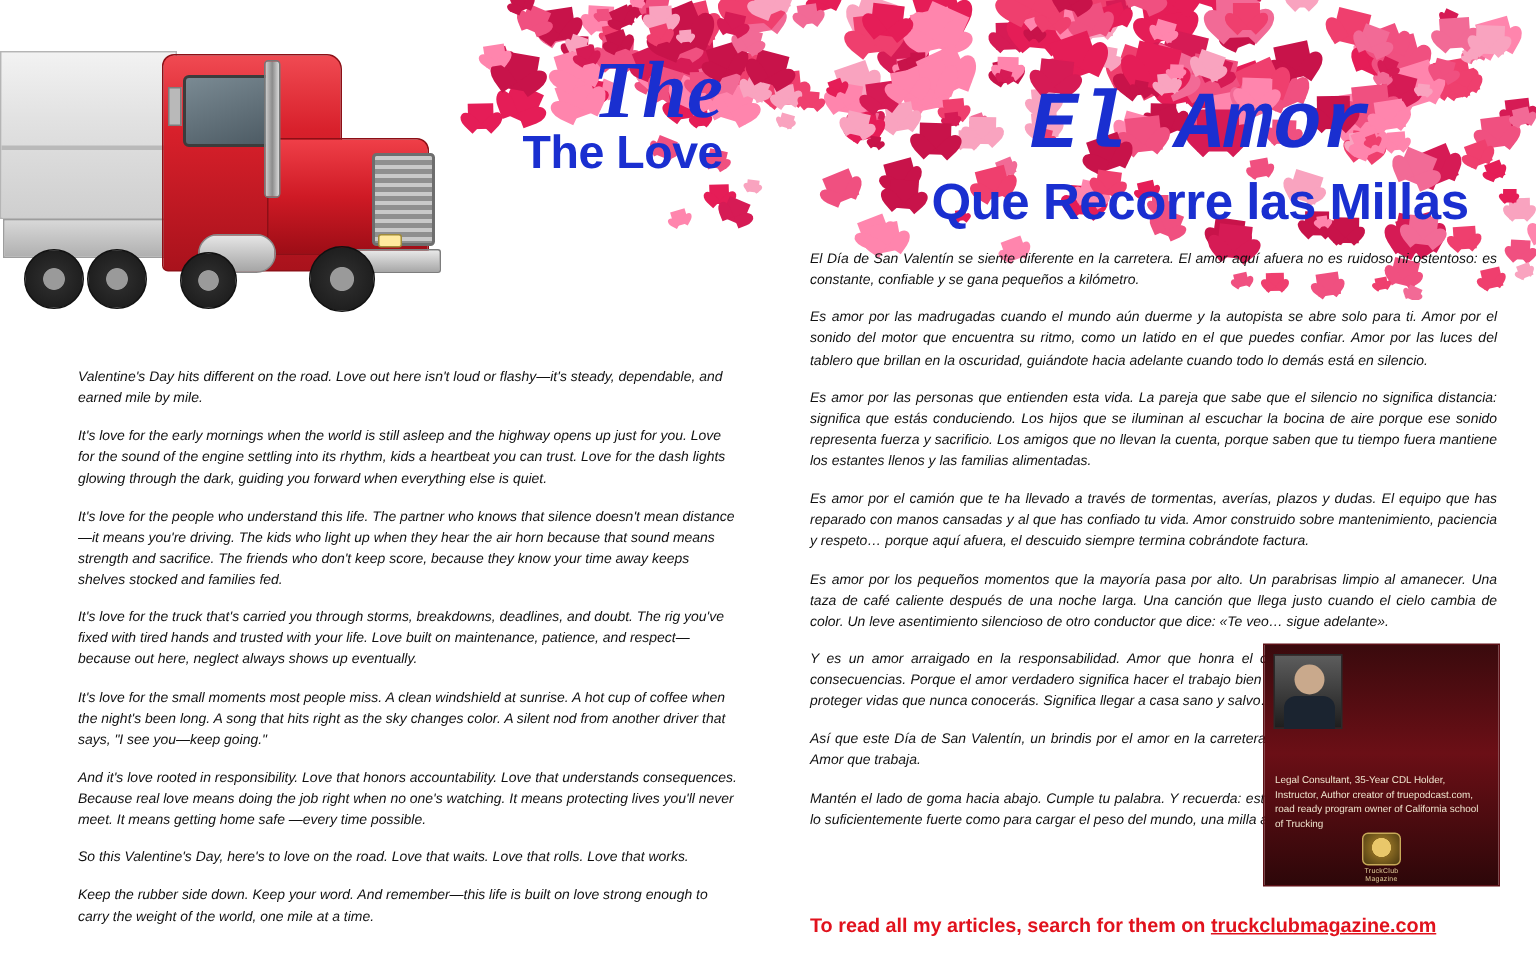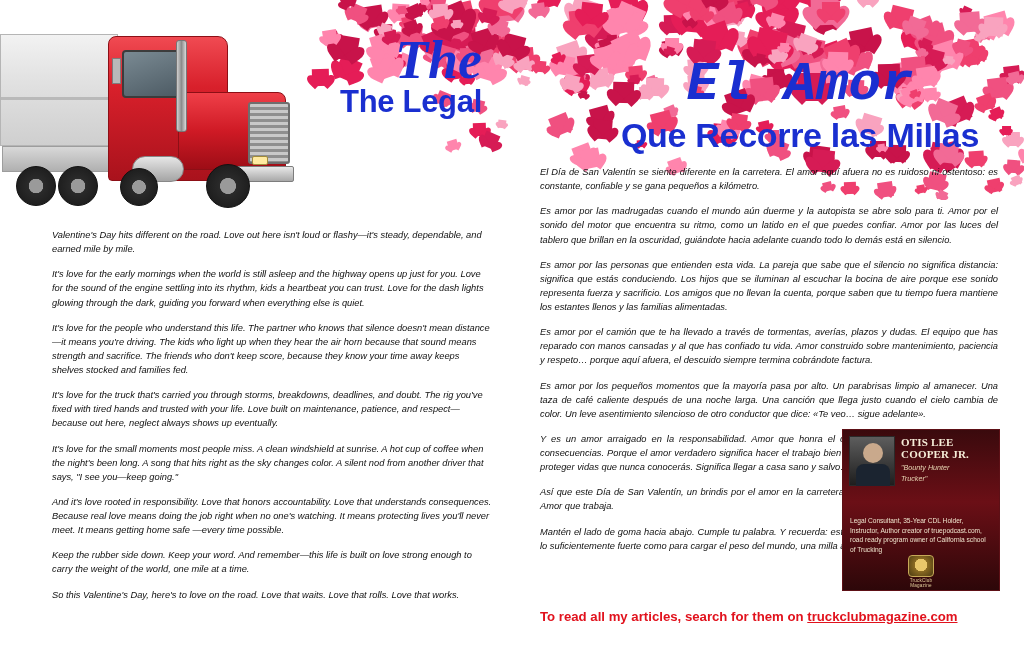--- a/index.html
+++ b/index.html
@@ -196,21 +196,21 @@
     font-family: "Liberation Sans", sans-serif;
     font-weight: bold;
     font-size: 34px;
     margin-top: 4px;
     letter-spacing: -0.3px;
   }
 
   
   #col-en {
     position: absolute;
-    left: 52px; top: 228px;
+    left: 52px; top: 244px;
     width: 440px;
     color: #111;
     font-size: 9.3px;
     line-height: 1.52;
     font-style: italic;
   }
   #col-en p { margin: 0 0 11px 0; }
 
   #col-es {
     position: absolute;
@@ -1075,59 +1075,53 @@
     <div class="headlight"></div>
     <div class="bumper"></div>
     <div class="wheel w1"></div>
     <div class="wheel w2"></div>
     <div class="wheel w3"></div>
     <div class="wheel w4"></div>
   </div>
 
   <div id="title-en">
     <span class="l1">The</span>
-    <span class="l4">The Legal</span>
+    <span class="l4">The Love</span>
   </div>
 
   <div id="title-es">
     <span class="e1">El Amor</span>
     <span class="e2">Que Recorre las Millas</span>
   </div>
 
   <div id="col-en">
     <p>Valentine's Day hits different on the road. Love out here isn't loud or flashy—it's steady, dependable, and earned mile by mile.</p>
     <p>It's love for the early mornings when the world is still asleep and the highway opens up just for you. Love for the sound of the engine settling into its rhythm, kids a heartbeat you can trust. Love for the dash lights glowing through the dark, guiding you forward when everything else is quiet.</p>
     <p>It's love for the people who understand this life. The partner who knows that silence doesn't mean distance—it means you're driving. The kids who light up when they hear the air horn because that sound means strength and sacrifice. The friends who don't keep score, because they know your time away keeps shelves stocked and families fed.</p>
     <p>It's love for the truck that's carried you through storms, breakdowns, deadlines, and doubt. The rig you've fixed with tired hands and trusted with your life. Love built on maintenance, patience, and respect—because out here, neglect always shows up eventually.</p>
     <p>It's love for the small moments most people miss. A clean windshield at sunrise. A hot cup of coffee when the night's been long. A song that hits right as the sky changes color. A silent nod from another driver that says, "I see you—keep going."</p>
     <p>And it's love rooted in responsibility. Love that honors accountability. Love that understands consequences. Because real love means doing the job right when no one's watching. It means protecting lives you'll never meet. It means getting home safe —every time possible.</p>
+    <p>So this Valentine's Day, here's to love on the road. Love that waits. Love that rolls. Love that works.</p>
     <p>Keep the rubber side down. Keep your word. And remember—this life is built on love strong enough to carry the weight of the world, one mile at a time.</p>
-    <p>So this Valentine's Day, here's to love on the road. Love that waits. Love that rolls. Love that works.</p>
   </div>
 
   <div id="col-es">
     <p>El Día de San Valentín se siente diferente en la carretera. El amor aquí afuera no es ruidoso ni ostentoso: es constante, confiable y se gana pequeños a kilómetro.</p>
     <p>Es amor por las madrugadas cuando el mundo aún duerme y la autopista se abre solo para ti. Amor por el sonido del motor que encuentra su ritmo, como un latido en el que puedes confiar. Amor por las luces del tablero que brillan en la oscuridad, guiándote hacia adelante cuando todo lo demás está en silencio.</p>
     <p>Es amor por las personas que entienden esta vida. La pareja que sabe que el silencio no significa distancia: significa que estás conduciendo. Los hijos que se iluminan al escuchar la bocina de aire porque ese sonido representa fuerza y sacrificio. Los amigos que no llevan la cuenta, porque saben que tu tiempo fuera mantiene los estantes llenos y las familias alimentadas.</p>
     <p>Es amor por el camión que te ha llevado a través de tormentas, averías, plazos y dudas. El equipo que has reparado con manos cansadas y al que has confiado tu vida. Amor construido sobre mantenimiento, paciencia y respeto… porque aquí afuera, el descuido siempre termina cobrándote factura.</p>
     <p>Es amor por los pequeños momentos que la mayoría pasa por alto. Un parabrisas limpio al amanecer. Una taza de café caliente después de una noche larga. Una canción que llega justo cuando el cielo cambia de color. Un leve asentimiento silencioso de otro conductor que dice: «Te veo… sigue adelante».</p>
     <p>Y es un amor arraigado en la responsabilidad. Amor que honra el compromiso. Amor que entiende las consecuencias. Porque el amor verdadero significa hacer el trabajo bien cuando nadie está mirando. Significa proteger vidas que nunca conocerás. Significa llegar a casa sano y salvo… todas las veces que sea posible.</p>
     <p>Así que este Día de San Valentín, un brindis por el amor en la carretera. Amor que espera. Amor que rueda. Amor que trabaja.</p>
     <p>Mantén el lado de goma hacia abajo. Cumple tu palabra. Y recuerda: esta vida está construida sobre un amor lo suficientemente fuerte como para cargar el peso del mundo, una milla a la vez.</p>
   </div>
 
   <div id="ad-card">
     <div class="ad-top">
       <div class="ad-photo"></div>
-      <div class="ad-names">
-        <div class="ad-name1">OTIS LEE</div>
-        <div class="ad-name2">COOPER JR.</div>
-        <div class="ad-tag">"Bounty Hunter</div>
-        <div class="ad-tag">Trucker"</div>
-      </div>
     </div>
     <div class="ad-body">Legal Consultant, 35-Year CDL Holder, Instructor, Author creator of truepodcast.com, road ready program owner of California school of Trucking</div>
     <div class="ad-logo">
       <div class="ring"></div>
       <div class="lbl">TruckClub Magazine</div>
     </div>
   </div>
 
   <div id="cta">
     <span>To read all my articles, search for them on </span><span class="url">truckclubmagazine.com</span>

